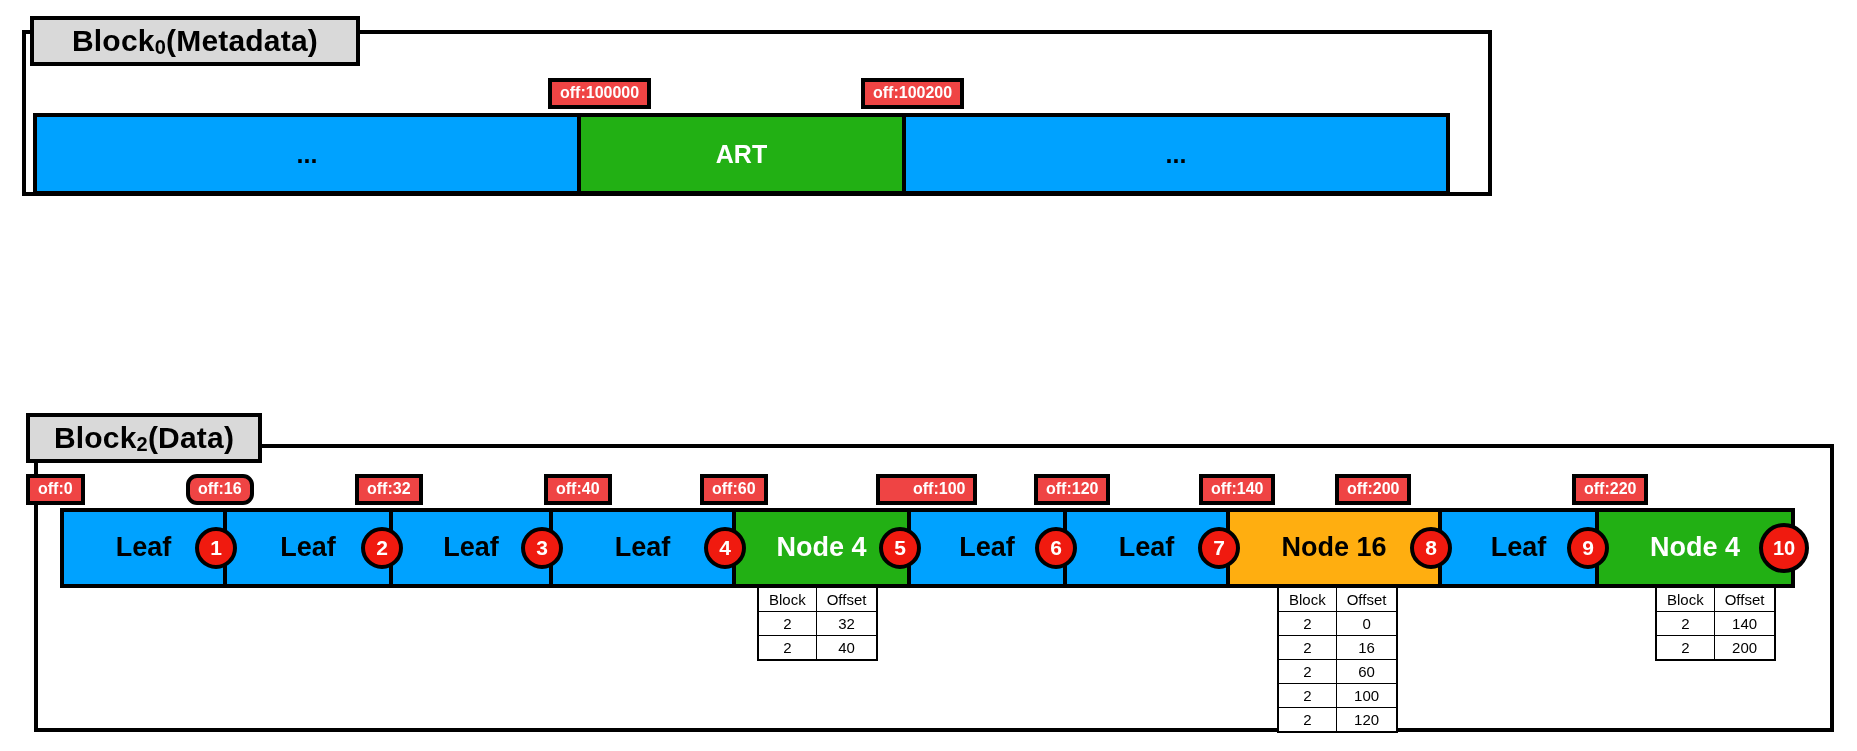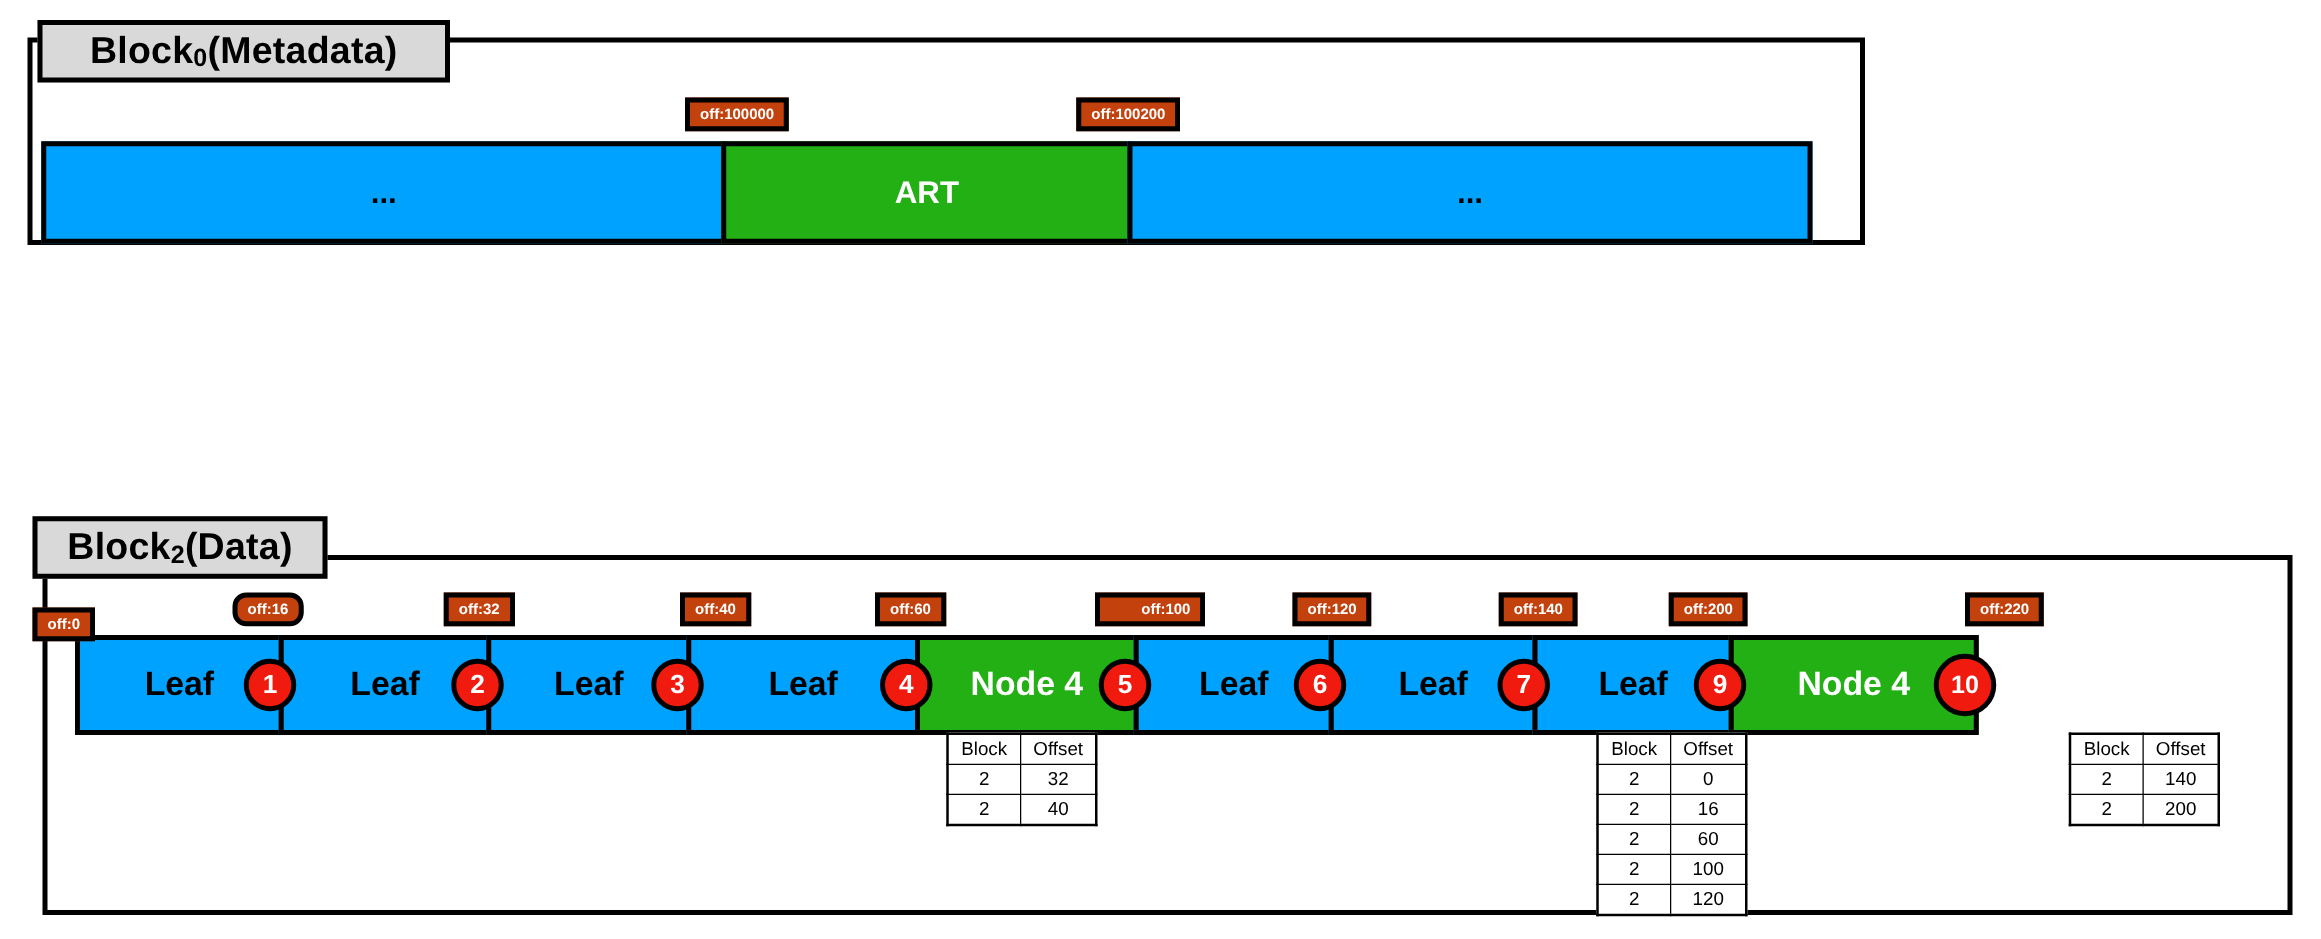--- a/index.html
+++ b/index.html
@@ -64,25 +64,25 @@
     box-sizing:border-box;
     color:#fff;font-size:21px;font-weight:bold;
     display:flex;align-items:center;justify-content:center;
     z-index:8;
   }
   .circle-badge.wide{width:50px;height:50px;font-size:20px;right:-18px;}
 
   
   .off-tag{
     position:absolute;
-    background:#c2410c;
+    background:#ef4444;
     border:4px solid #000;
     box-sizing:border-box;
     color:#fff;
-    font-size:12px;font-weight:bold;
+    font-size:16px;font-weight:bold;
     padding:3px 8px 4px 8px;
     white-space:nowrap;
     z-index:7;
     line-height:1;
   }
 
   
   .mini-table{
     position:absolute;
     border-collapse:collapse;
@@ -147,21 +147,21 @@
   </div>
 
   <div class="block-frame" id="data-frame"></div>
 
   <div class="block-tag" id="data-tag">
     <span>Block</span>
       <sub>2</sub>
       <span> (Data)</span>
   </div>
 
-  <div class="off-tag" style="left:26px;top:474px;margin-top:12px;"><span>off:0</span></div>
+  <div class="off-tag" style="left:26px;top:474px;"><span>off:0</span></div>
   <div class="off-tag" style="left:186px;top:474px;border-radius:11px;"><span>off:16</span></div>
   <div class="off-tag" style="left:355px;top:474px;"><span>off:32</span></div>
   <div class="off-tag" style="left:544px;top:474px;"><span>off:40</span></div>
   <div class="off-tag" style="left:700px;top:474px;"><span>off:60</span></div>
   <div class="off-tag" style="left:876px;top:474px;padding-left:33px;"><span>off:100</span></div>
   <div class="off-tag" style="left:1034px;top:474px;"><span>off:120</span></div>
   <div class="off-tag" style="left:1199px;top:474px;"><span>off:140</span></div>
   <div class="off-tag" style="left:1335px;top:474px;"><span>off:200</span></div>
   <div class="off-tag" style="left:1572px;top:474px;"><span>off:220</span></div>
 
@@ -195,20 +195,24 @@
     <div class="cell blue" style="width:160px;">
       <span class="label">Leaf</span>
       <span class="circle-badge">6</span>
     </div>
 
     <div class="cell blue" style="width:167px;">
       <span class="label">Leaf</span>
       <span class="circle-badge">7</span>
     </div>
 
+    <div class="cell orange" style="width:216px;">
+      <span class="label">Node 16</span>
+      <span class="circle-badge">8</span>
+    </div>
 
     <div class="cell blue" style="width:161px;">
       <span class="label">Leaf</span>
       <span class="circle-badge">9</span>
     </div>
 
     <div class="cell green" style="width:200px;">
       <span class="label">Node 4</span>
       <span class="circle-badge wide">10</span>
     </div>

